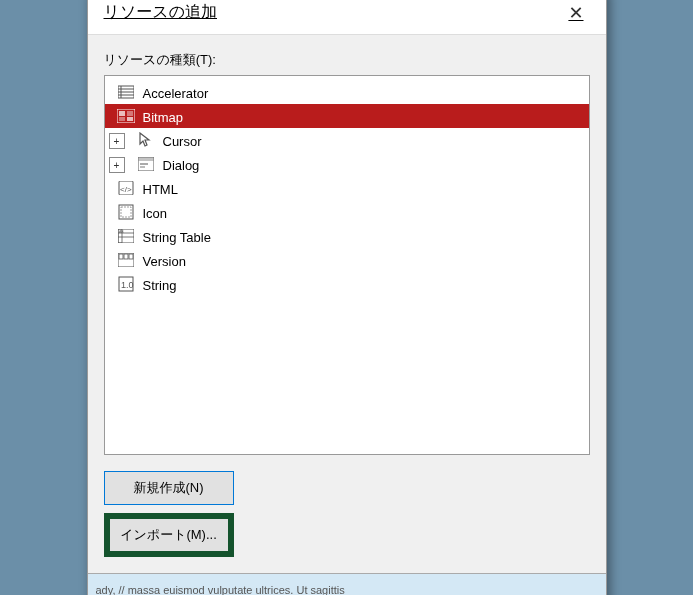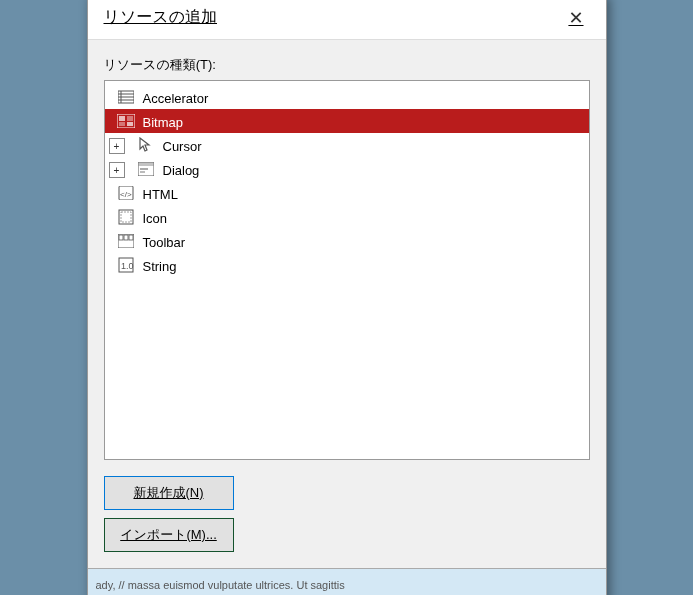--- a/index.html
+++ b/index.html
@@ -102,25 +102,24 @@
       border: 1px solid #888;
       color: #333;
       flex-shrink: 0;
       margin-right: 4px;
     }
     .right-panel {
       display: flex;
       flex-direction: column;
       gap: 8px;
       width: 130px;
-      text-decoration: underline;
     }
     .dialog-btn {
       background: #e1e1e1;
-      border: 1px solid #14532d;
+      border: 6px solid #14532d;
       padding: 7px 10px;
       font-size: 13px;
       font-family: "Meiryo", "MS UI Gothic", "Yu Gothic", sans-serif;
       cursor: pointer;
       text-align: center;
       color: #000;
       min-height: 32px;
     }
     .dialog-btn.primary {
       background: #e1e1e1;
@@ -216,31 +215,43 @@
             <svg width="16" height="16" viewBox="0 0 16 16">
               <rect x="1" y="1" width="14" height="14" fill="none" stroke="#555" stroke-width="1"></rect>
               <rect x="3" y="3" width="10" height="10" fill="none" stroke="#888" stroke-width="0.8" stroke-dasharray="2,1"></rect>
             </svg>
           </span>
           <span>Icon</span>
         </div>
 
 
 
+        <div class="list-item">
+          <span class="list-item-icon">
+            <svg width="16" height="14" viewBox="0 0 16 14">
+              <rect x="0" y="0" width="16" height="14" fill="none" stroke="#555" stroke-width="1"></rect>
+              <line x1="0" y1="4" x2="16" y2="4" stroke="#555" stroke-width="0.8"></line>
+              <line x1="0" y1="8" x2="16" y2="8" stroke="#555" stroke-width="0.8"></line>
+              <rect x="0" y="0" width="4" height="14" fill="none" stroke="#555" stroke-width="0.8"></rect>
+              <text x="1" y="3.5" font-size="3.5" fill="#555" font-family="sans-serif">AB</text>
+            </svg>
+          </span>
+          <span>String Table</span>
+        </div>
 
         <div class="list-item">
           <span class="list-item-icon">
             <svg width="16" height="14" viewBox="0 0 16 14">
               <rect x="0" y="0" width="16" height="14" fill="none" stroke="#555" stroke-width="1"></rect>
               <rect x="1" y="1" width="4" height="5" fill="none" stroke="#555" stroke-width="0.8"></rect>
               <rect x="6" y="1" width="4" height="5" fill="none" stroke="#555" stroke-width="0.8"></rect>
               <rect x="11" y="1" width="4" height="5" fill="none" stroke="#555" stroke-width="0.8"></rect>
             </svg>
           </span>
-          <span>Toolbar</span>
+          <span>Version</span>
         </div>
 
         <div class="list-item">
           <span class="list-item-icon">
             <svg width="16" height="16" viewBox="0 0 16 16">
               <rect x="1" y="1" width="14" height="14" fill="none" stroke="#555" stroke-width="1"></rect>
               <text x="3" y="12" font-size="9" fill="#555" font-family="sans-serif">1.0</text>
             </svg>
           </span>
           <span>String</span>

